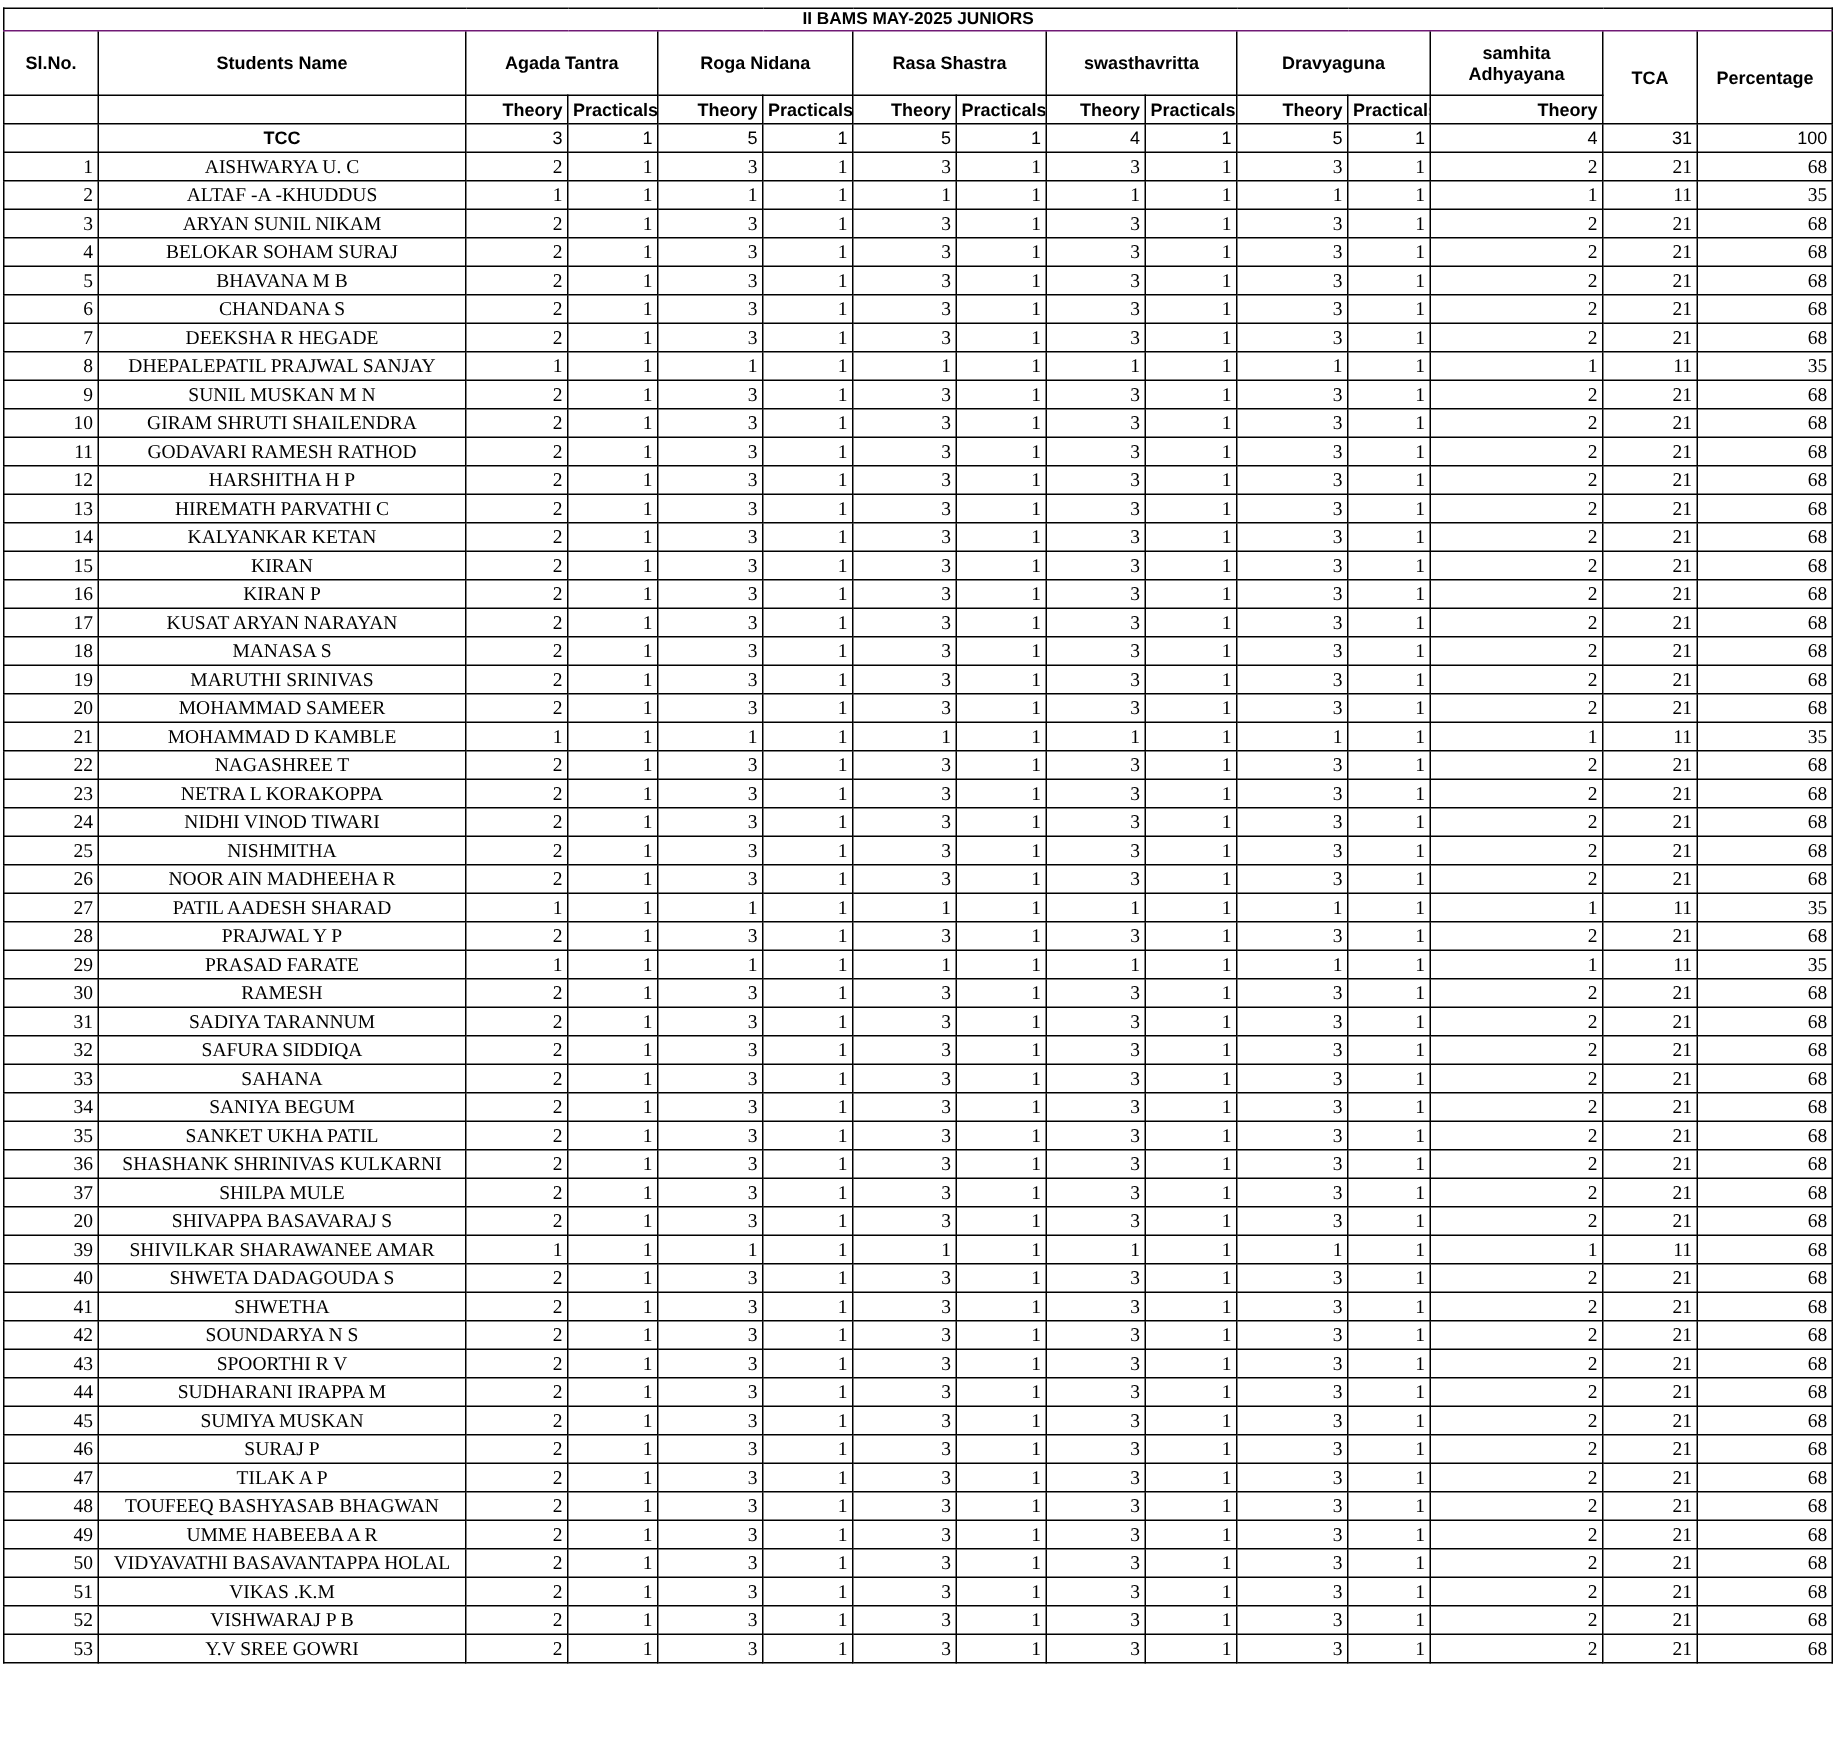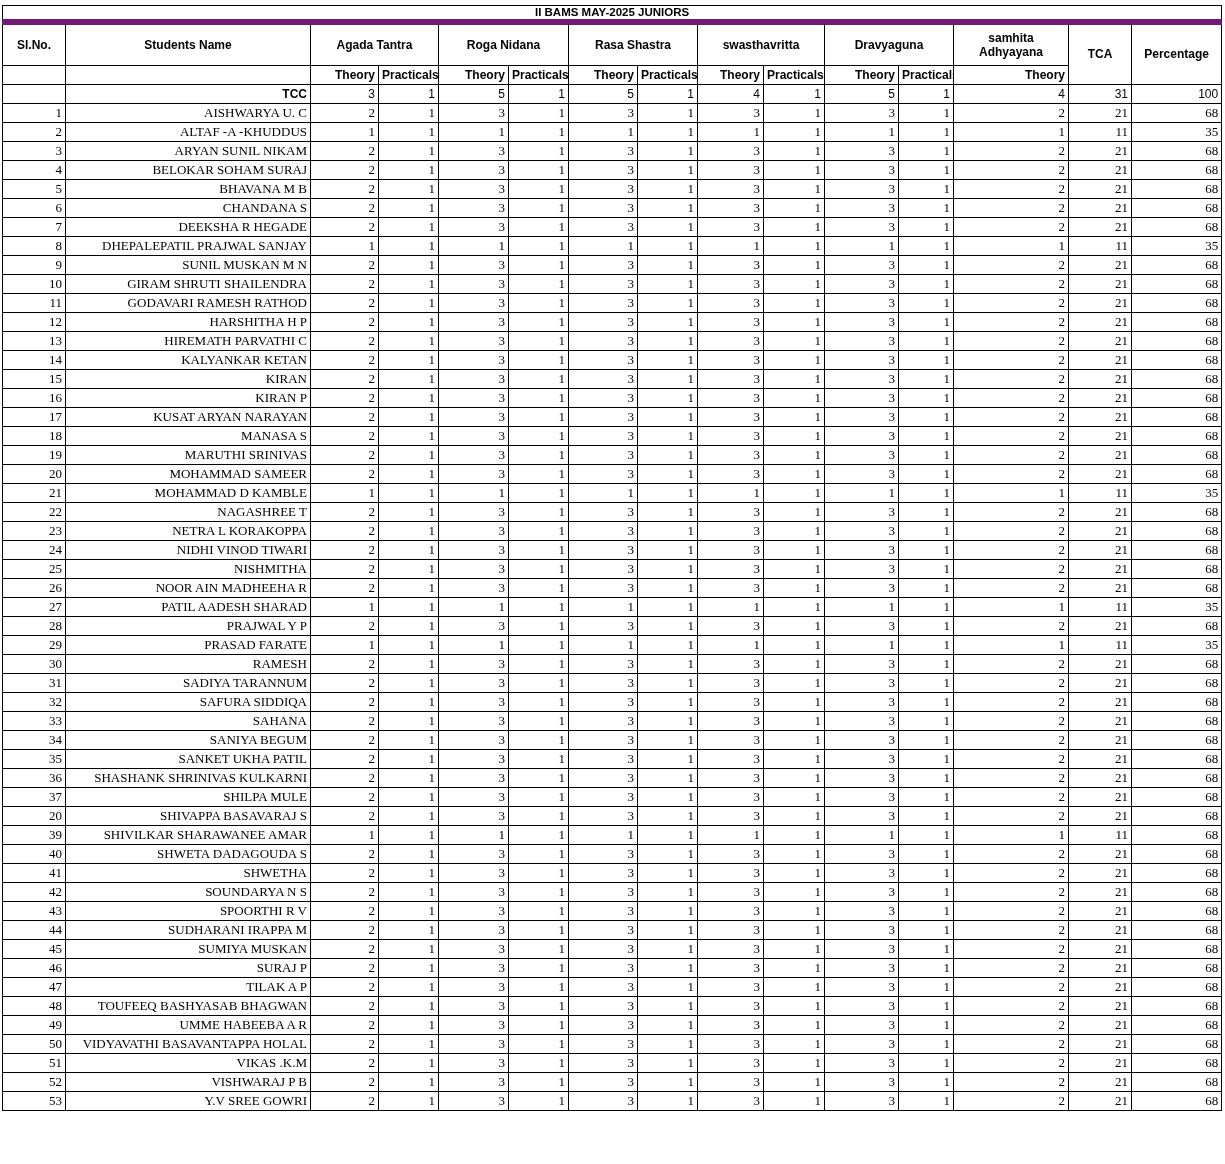--- a/index.html
+++ b/index.html
@@ -1,31 +1,31 @@
 <!DOCTYPE html>
 <html><head>
 <meta charset="utf-8">
 <style>
   html,body{margin:0;padding:0;background:#fff;}
   body{width:1225px;height:1164px;font-family:"Liberation Sans",sans-serif;color:#000;}
   .sheet{padding:5px 0 0 2px;}
   table{border-collapse:collapse;table-layout:fixed;width:1219px;}
   td,th{border:1px solid #000;padding:0 3px;margin:0;overflow:hidden;white-space:nowrap;
         box-sizing:border-box;height:19px;font-weight:normal;vertical-align:middle;}
-  tr.title-row td{height:15px;border-bottom:6px solid #701a75;}
+  tr.title-row td{height:15px;border-bottom:1px solid #701a75;}
   .title-cell{font:bold 11.5px "Liberation Sans",sans-serif;text-align:center;line-height:13px;}
   tr.head-row th{height:43px;font:bold 12px "Liberation Sans",sans-serif;text-align:center;}
   th.wrap{white-space:normal;line-height:14px;}
   tr.sub-row th{height:19px;font:bold 12px "Liberation Sans",sans-serif;text-align:right;}
   th.left{text-align:left;margin-left:28px;}
   .sans{font-family:"Liberation Sans",sans-serif;font-size:12px;}
   .serif{font-family:"Liberation Serif","DejaVu Serif",serif;font-size:13px;}
   .bold{font-weight:bold;}
   .num{text-align:right;}
-  .name{text-align:right;}
+  .name{text-align:center;}
 </style>
 </head>
 <body>
 
 <div class="sheet">
   <table>
     <colgroup>
       <col style="width:63px">
         <col style="width:245px">
       <col style="width:68px">

